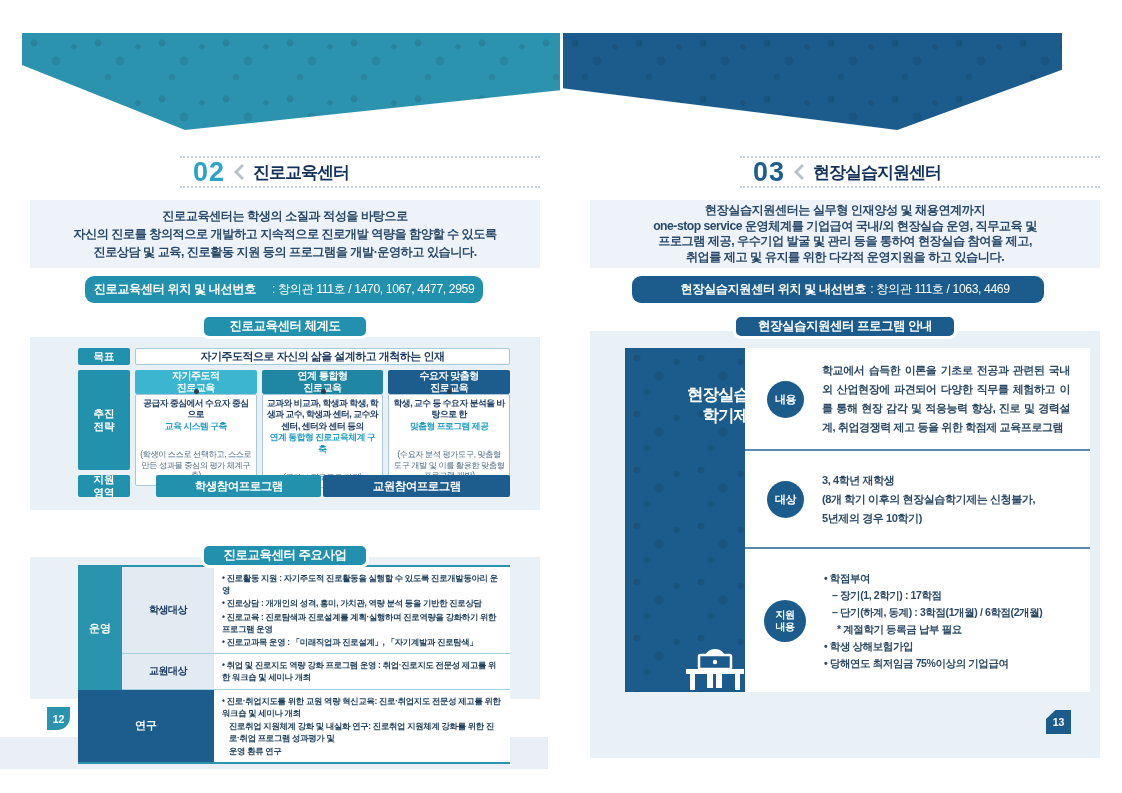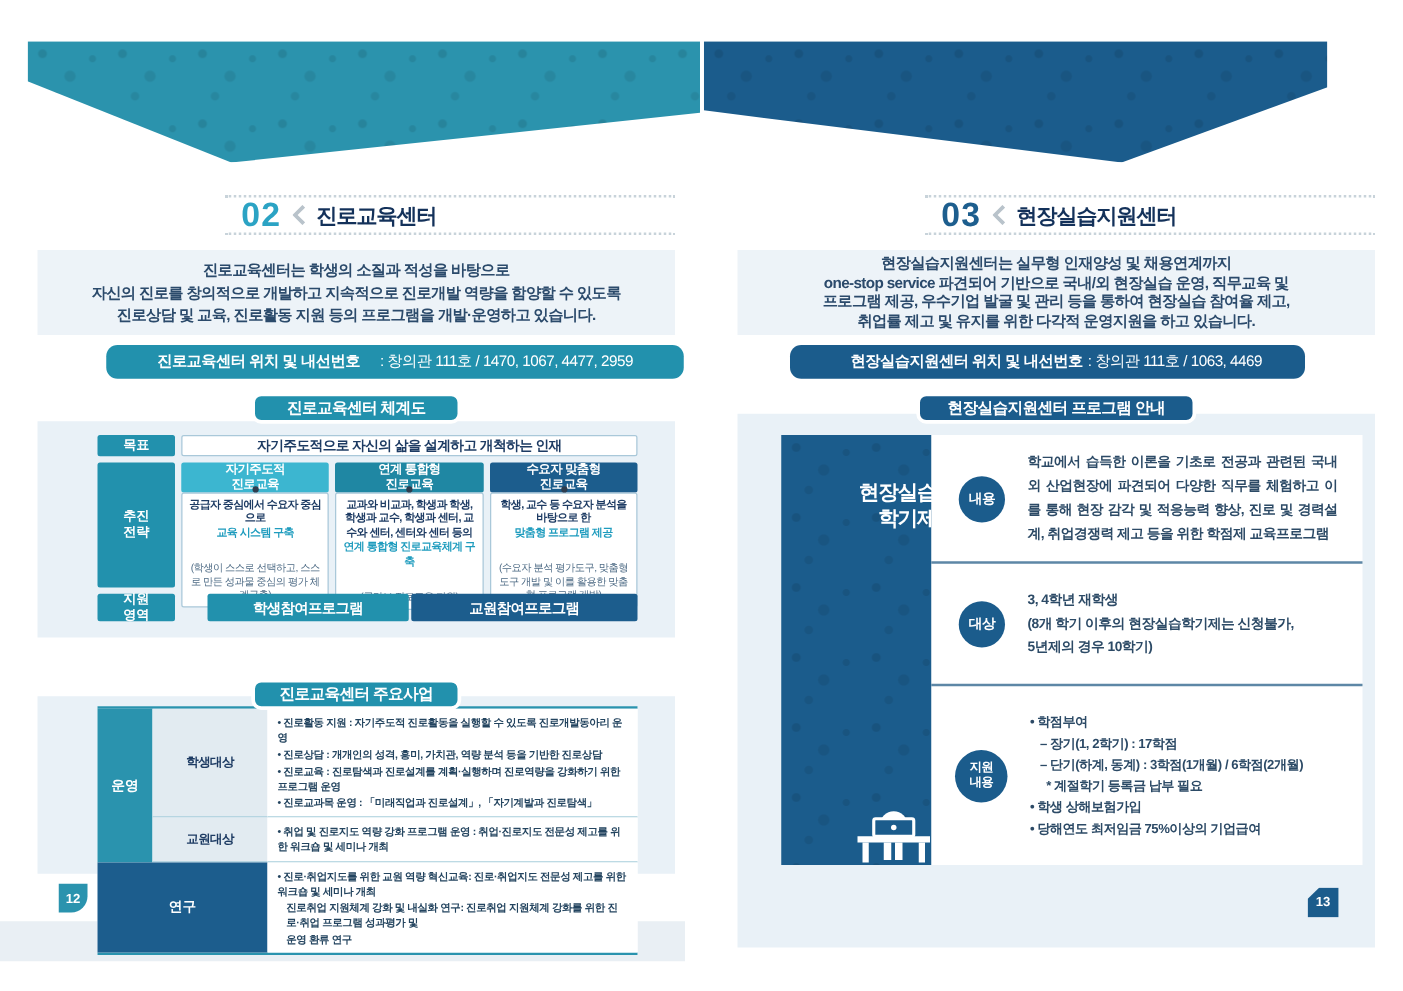--- a/index.html
+++ b/index.html
@@ -39,40 +39,40 @@
   
   .intro { position:absolute; top:200px; width:510px; height:68px; background:#edf3f8;
            display:flex; flex-direction:column; align-items:center; justify-content:center;
            color:#2b4a6b; font-weight:600; font-size:12.2px; letter-spacing:-0.5px; }
   .intro-left  { left:30px;  line-height:18px; }
   .intro-right { left:590px; line-height:15.5px; }
 
   
   .locbar { position:absolute; top:276px; height:27px; border-radius:9px; color:#fff;
             display:flex; align-items:center; justify-content:center; font-size:12.2px; letter-spacing:-0.4px; }
-  .locbar-left  { left:85px;  width:462px; background:#2291ad;gap:12px; }
+  .locbar-left  { left:85px;  width:398px; background:#2291ad;gap:12px; }
   .locbar-right { left:632px; width:412px; background:#1b5c8c;padding-left:14px; }
   .locbar .lab { font-weight:800; } .locbar .val { font-weight:500; margin-left:4px; }
 
   
   .pill { position:absolute; height:25px; border-radius:8px; border:3px solid #fff; color:#fff;
           font-weight:800; font-size:12.5px; display:flex; align-items:center; justify-content:center;
           transform:translateX(-50%); letter-spacing:-0.5px; z-index:3; }
   .pill-1 { left:285px; top:314px; width:168px; background:#2291ad; }
   .pill-2 { left:285px; top:543px; width:168px; background:#2291ad; }
   .pill-3 { left:845px; top:314px; width:224px; background:#1b5c8c; }
   .secbg { position:absolute; background:#e9f1f7; }
   .sec-diagram  { left:30px;  top:337px; width:510px; height:173px; }
   .sec-projects { left:30px;  top:557px; width:510px; height:142px; }
   .sec-program  { left:590px; top:331px; width:510px; height:427px; }
 
   
   .diagram { position:absolute; left:78px; top:348px; width:432px; z-index:2; }
   .dg-row { display:flex; gap:5px; margin-bottom:5px; }
-  .dg-label { width:62px; flex-shrink:0; background:#2291ad; color:#fff; font-weight:700; font-size:10.5px;
+  .dg-label { width:52px; flex-shrink:0; background:#2291ad; color:#fff; font-weight:700; font-size:10.5px;
               display:flex; align-items:center; justify-content:center; text-align:center;
               white-space:pre-line; line-height:1.25; border-radius:2px; }
   .dg-goalrow { height:17px; }
   .dg-goal { flex:1; background:#fff; border:1px solid #a9c8d9; border-radius:2px;
              display:flex; align-items:center; justify-content:center;
              font-size:11px; font-weight:800; color:#1d3b63; letter-spacing:-0.5px; }
   .dg-stratrow { height:100px; }
   .dg-cols { flex:1; display:flex; gap:5px; }
   .dg-col { flex:1; display:flex; flex-direction:column; }
   .dg-colhead { height:26px; color:#fff; font-weight:700; font-size:10px; line-height:1.2;
@@ -263,21 +263,21 @@
         <svg width="10" height="16" viewBox="0 0 10 16">
             <polyline points="9,1 2,8 9,15" fill="none" stroke="#b9c3cb" stroke-width="3"></polyline>
           </svg>
       </span>
       <span class="head-title">현장실습지원센터</span>
     </div>
   </div>
 
   <div class="intro intro-right">
     <div>현장실습지원센터는 실무형 인재양성 및 채용연계까지</div>
-    <div>one-stop service 파견되어 기반으로 국내/외 현장실습 운영, 직무교육 및</div>
+    <div>one-stop service 운영체계를 기업급여 국내/외 현장실습 운영, 직무교육 및</div>
     <div>프로그램 제공, 우수기업 발굴 및 관리 등을 통하여 현장실습 참여율 제고,</div>
     <div>취업률 제고 및 유지를 위한 다각적 운영지원을 하고 있습니다.</div>
   </div>
 
   <div class="locbar locbar-right">
     <span class="lab">현장실습지원센터 위치 및 내선번호</span>
     <span class="val">: 창의관 111호 / 1063, 4469</span>
   </div>
 
   <div class="pill pill-3">현장실습지원센터 프로그램 안내</div>

